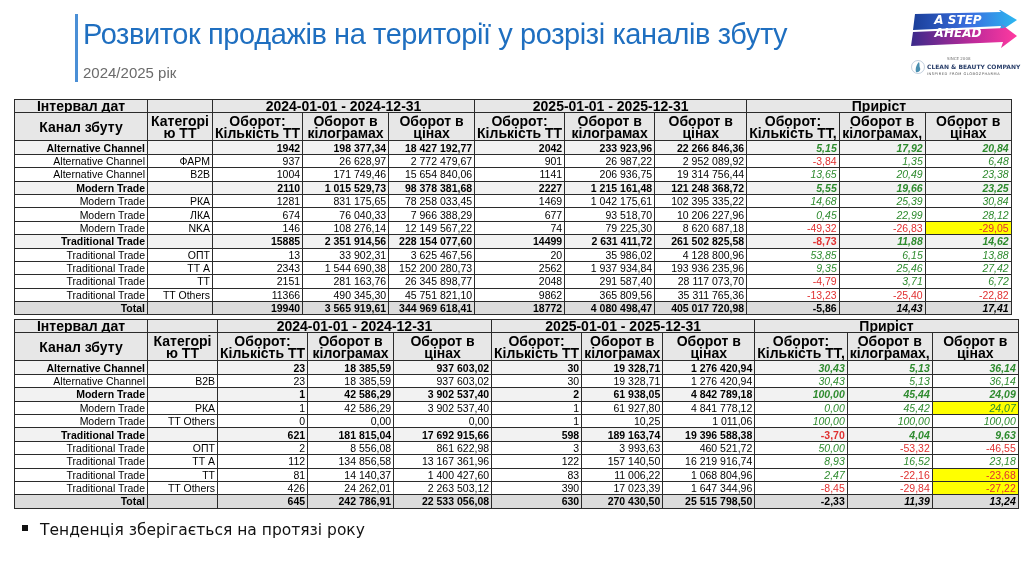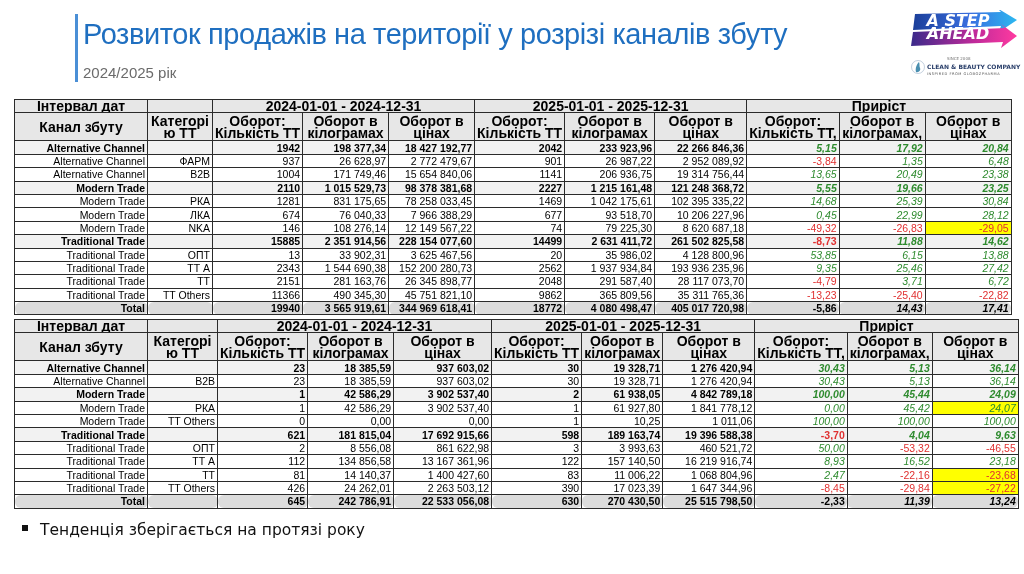--- a/index.html
+++ b/index.html
@@ -5,34 +5,34 @@
   * { box-sizing: border-box; margin: 0; padding: 0; }
   html, body { width: 1024px; height: 574px; background: #ffffff; overflow: hidden; }
   body { position: relative; font-family: "DejaVu Sans", "Liberation Sans", sans-serif; color: #000; }
 
   .accent-bar { position: absolute; left: 75px; top: 14px; width: 3px; height: 68px; background: #4a8fd6; }
   .title { position: absolute; left: 83px; top: 18px; font-family: "Liberation Sans", sans-serif; font-size: 29px; color: #1f6fc0; letter-spacing: -0.4px; white-space: nowrap; }
   .subtitle { position: absolute; left: 83px; top: 56px; font-family: "Liberation Sans", sans-serif; font-size: 15px; color: #6b6b6b; margin-top: 8px; }
 
   .logo { position: absolute; left: 905px; top: 8px; width: 118px; height: 72px; }
   .logo-arrow { position: absolute; left: 4px; top: 2px; width: 108px; height: 40px; }
-  .logo-text { position: absolute; left: 18px; top: 6px; font-family: "DejaVu Sans", sans-serif; font-weight: bold; font-style: italic; font-size: 16px; line-height: 13px; color: #fff; text-align: center; width: 70px; }
+  .logo-text { position: absolute; left: 18px; top: 6px; font-family: "DejaVu Sans", sans-serif; font-weight: bold; font-style: italic; font-size: 12px; line-height: 13px; color: #fff; text-align: center; width: 70px; }
   .logo-company { position: absolute; left: 22px; top: 55px; font-family: "DejaVu Sans", sans-serif; font-weight: bold; font-size: 6px; color: #2a3f6a; white-space: nowrap; }
   .logo-since { position: absolute; left: 42px; top: 48px; font-size: 4px; color: #777; }
   .logo-sub { position: absolute; left: 22px; top: 64px; font-size: 3.6px; color: #555; letter-spacing: 0.5px; white-space: nowrap; }
   .logo-bird { position: absolute; left: 6px; top: 48px; width: 14px; height: 22px; }
 
   table.data { position: absolute; left: 14px; border-collapse: collapse; table-layout: fixed; font-family: "Liberation Sans", sans-serif; font-size: 10.5px; }
   table.data td, table.data th { border: 1px solid #2b2b2b; height: 13.4px; line-height: 12px; padding: 0 2px; white-space: nowrap; overflow: hidden; }
   table.data th { background: #e7e7e7; font-weight: bold; text-align: center; font-size: 14px; }
   table.data th.two { line-height: 12px; }
   table.data td { text-align: right; }
   table.data td.ch, table.data td.cat { text-align: right; }
   tr.bold td { font-weight: bold; background: #f2f2f2; }
-  tr.total td { font-weight: bold; background: #dcdcdc; border-radius: 6px; }
+  tr.total td { font-weight: bold; background: #dcdcdc; }
   .pos { color: #2e8b2e; font-style: italic; }
   .neg { color: #e03030; }
   tr.total td.pos, tr.total td.neg { color: #000; }
   td.hl { background: #ffff00 !important; }
 
   #t1 { top: 99px; }
   #t2 { top: 319px; }
 
   .bullet-line { position: absolute; left: 22px; top: 521px; font-family: "DejaVu Sans", sans-serif; font-size: 15.5px; color: #111; white-space: nowrap; text-align: right; }
   .bullet-mark { display: inline-block; width: 6px; height: 6px; background: #111; margin-right: 12px; vertical-align: middle; position: relative; top: -3px; }
@@ -360,21 +360,21 @@
         <td class="pos">24,09</td>
       </tr>
       <tr>
         <td class="ch">Modern Trade</td>
         <td class="cat">РКА</td>
         <td>1</td>
         <td>42 586,29</td>
         <td>3 902 537,40</td>
         <td>1</td>
         <td>61 927,80</td>
-        <td>1 841 778,12</td>
+        <td>4 841 778,12</td>
         <td class="pos">0,00</td>
         <td class="pos">45,42</td>
         <td class="pos hl">24,07</td>
       </tr>
       <tr>
         <td class="ch">Modern Trade</td>
         <td class="cat">TT Others</td>
         <td>0</td>
         <td>0,00</td>
         <td>0,00</td>

